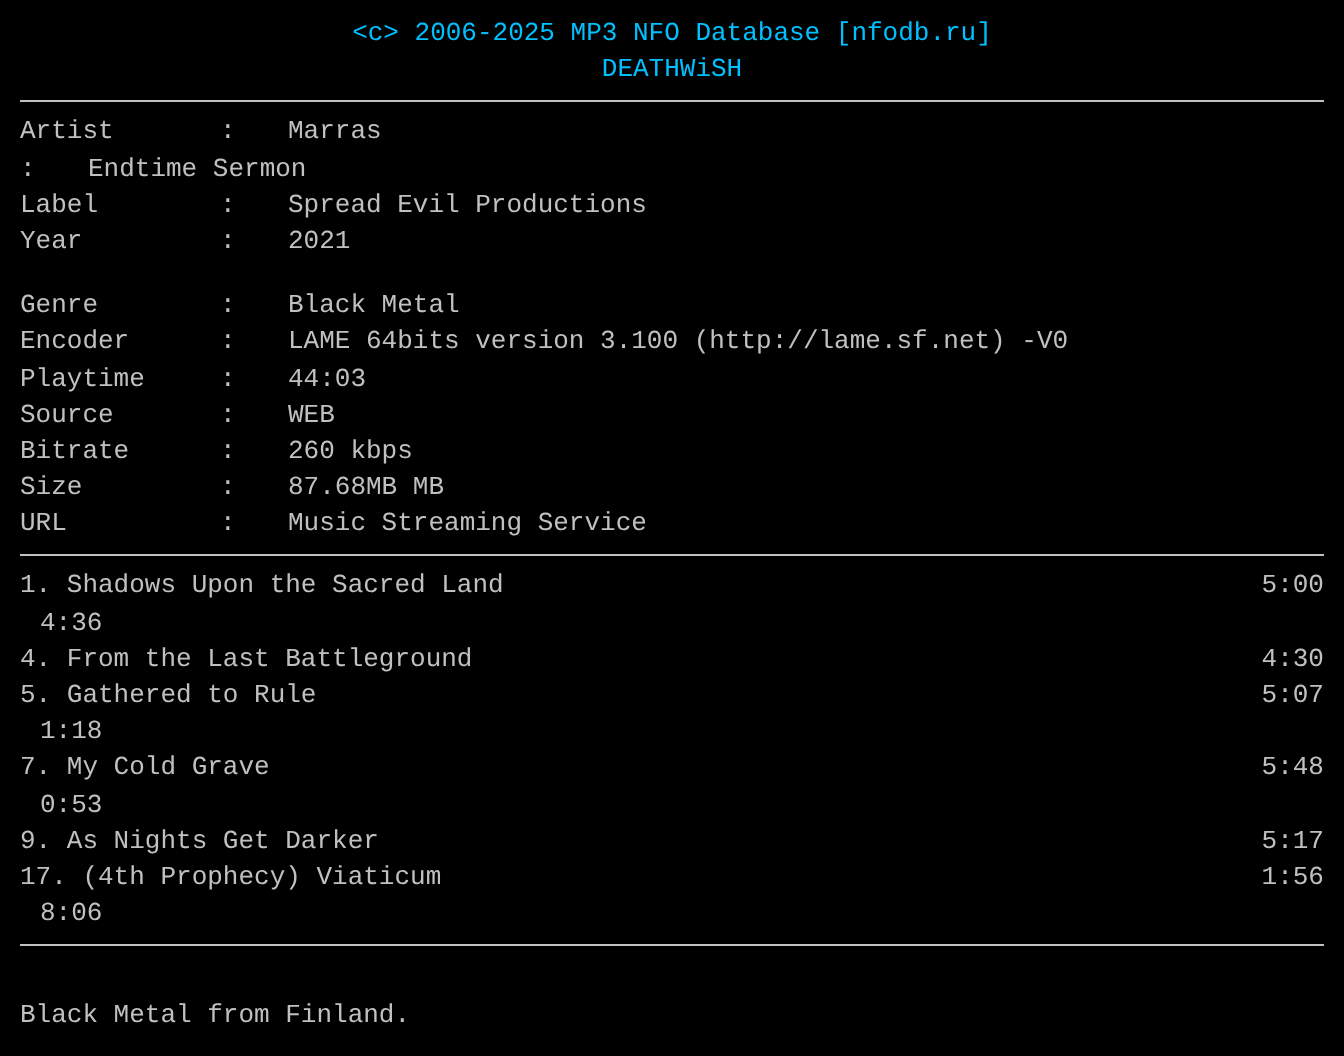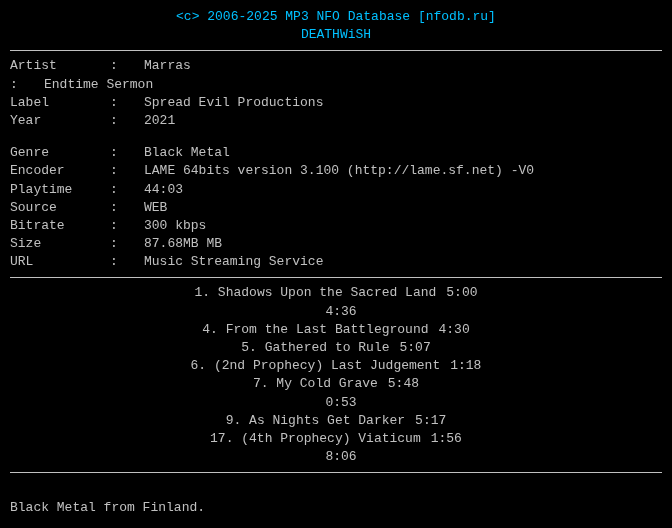--- a/index.html
+++ b/index.html
@@ -47,21 +47,21 @@
       color: #c0c0c0;
     }
     .encoder-value {
       color: #c0c0c0;
     }
     .tracklist {
       margin: 6px 0;
     }
     .track-row {
       display: flex;
-      justify-content: center;
+      justify-content: space-between;
     }
     .track-left {
       color: #c0c0c0;
     }
     .track-time {
       color: #c0c0c0;
       margin-left: 10px;
       flex-shrink: 0;
     }
     .notes-block {
@@ -119,21 +119,21 @@
     <span class="info-value">44:03</span>
   </div>
   <div class="info-row">
     <span class="info-label">Source</span>
     <span class="info-colon"> : </span>
     <span class="info-value">WEB</span>
   </div>
   <div class="info-row">
     <span class="info-label">Bitrate</span>
     <span class="info-colon"> : </span>
-    <span class="info-value">300 kbps</span>
+    <span class="info-value">260 kbps</span>
   </div>
   <div class="info-row">
     <span class="info-label">Size</span>
     <span class="info-colon"> : </span>
     <span class="info-value">87.68MB MB</span>
   </div>
   <div class="info-row">
     <span class="info-label">URL</span>
     <span class="info-colon"> : </span>
     <span class="info-value">Music Streaming Service</span>
@@ -152,21 +152,20 @@
     </div>
     <div class="track-row">
       <span class="track-left">4. From the Last Battleground</span>
       <span class="track-time">4:30</span>
     </div>
     <div class="track-row">
       <span class="track-left">5. Gathered to Rule</span>
       <span class="track-time">5:07</span>
     </div>
     <div class="track-row">
-      <span class="track-left">6. (2nd Prophecy) Last Judgement</span>
       <span class="track-time">1:18</span>
     </div>
     <div class="track-row">
       <span class="track-left">7. My Cold Grave</span>
       <span class="track-time">5:48</span>
     </div>
     <div class="track-row">
       <span class="track-time">0:53</span>
     </div>
     <div class="track-row">

